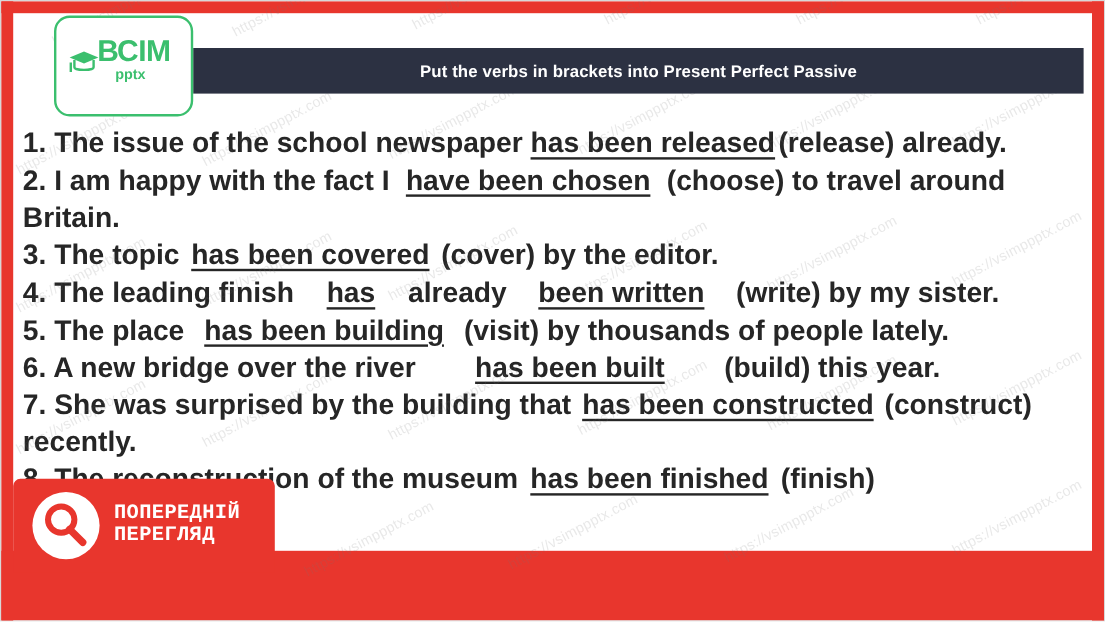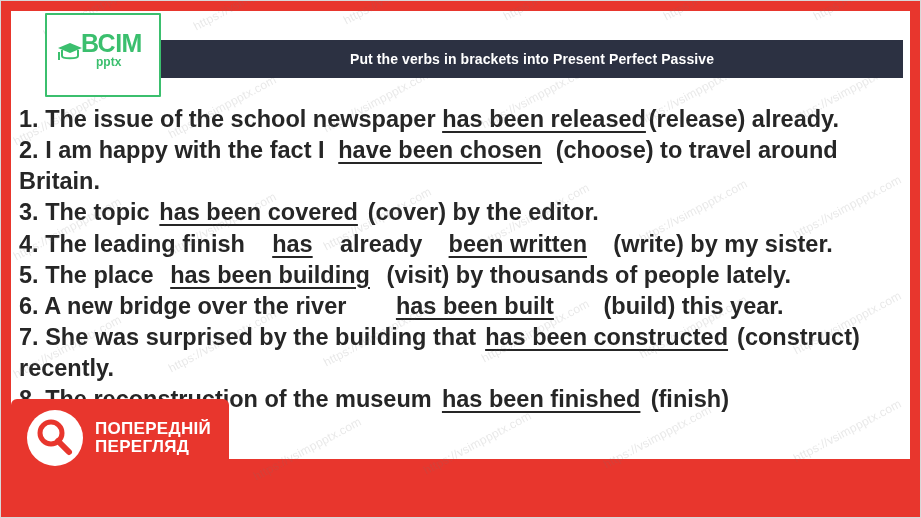--- a/index.html
+++ b/index.html
@@ -65,21 +65,21 @@
     transform-origin: left top;
     letter-spacing: 0.2px;
   }
   
   .logo-box {
     position: absolute;
     left: 44px; top: 12px;
     width: 112px; height: 80px;
     background: #ffffff;
     border: 2px solid #3bbf6e;
-    border-radius: 1px;
+    border-radius: 13px;
     z-index: 5;
     overflow: hidden;
   }
   .logo-inner {
     position: absolute;
     left: 0; top: 0;
     width: 100%; height: 100%;
   }
   .logo-text {
     position: absolute;
@@ -163,21 +163,21 @@
     position: relative;
     flex: 0 0 auto;
   }
   .badge-text {
     margin-left: 12px;
     color: #ffffff;
     font-weight: bold;
     font-size: 17px;
     line-height: 1.08;
     letter-spacing: 0.3px;
-    font-family: Liberation Sans, sans-serif;
+    font-family: Liberation Mono, monospace;
   }
   .footer-note {
     position: absolute;
     left: 0; bottom: 6px;
     width: 921px;
     text-align: center;
     color: #ffffff;
     font-size: 17.5px;
     font-style: italic;
     line-height: 1.18;

